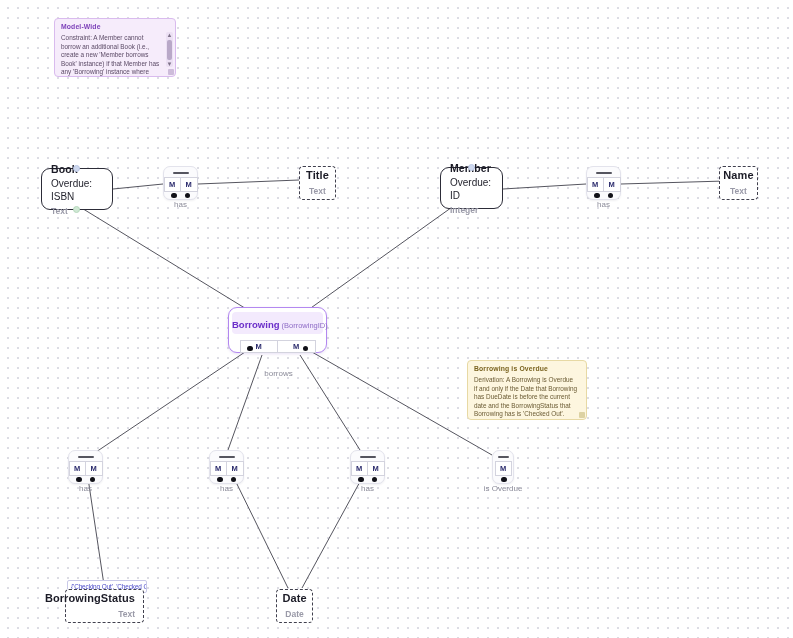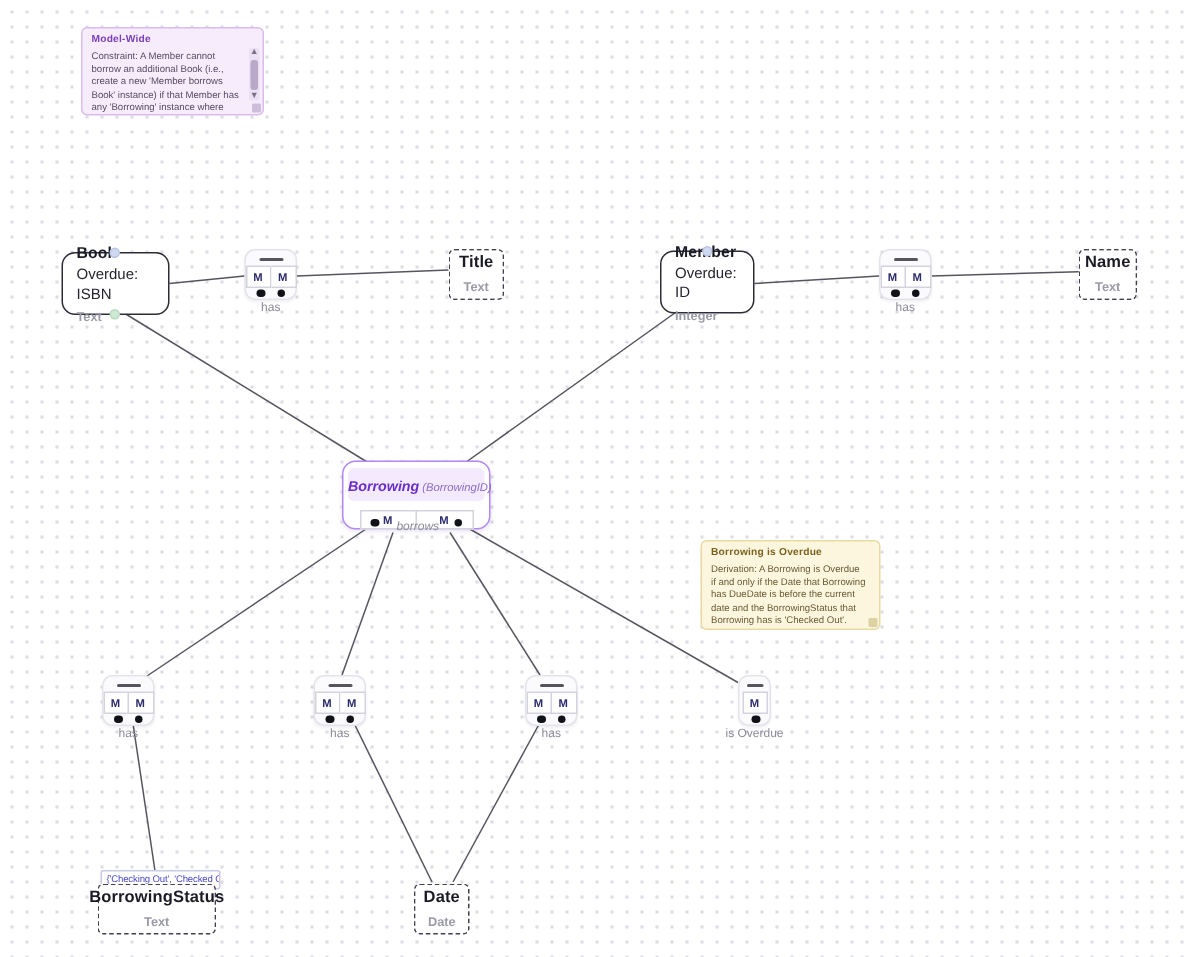--- a/index.html
+++ b/index.html
@@ -56,21 +56,21 @@
   .entity.dashed {
     border: 1.5px dashed #40404e;
     border-radius: 4px;
     align-items: center;
     text-align: center;
     padding: 7px 8px;
   }
   .entity.dashed .ent-name { font-size: 11px; }
   .entity.dashed .ent-type { margin-top: 4px; }
 
-  .entity.wide-dashed { align-items: center; text-align: left; }
+  .entity.wide-dashed { align-items: flex-end; text-align: left; }
 
   
   .port {
     position: absolute;
     width: 7px; height: 7px;
     border-radius: 50%;
     background: #cfd9ef;
     border: 1px solid #b9c6e4;
   }
   .port.green { background: #cfe8d4; border-color: #b6d8bd; }
@@ -149,21 +149,20 @@
     flex-direction: column;
     align-items: center;
   }
   #node-borrowing .obj-head {
     width: 91px;
     background: #f3eafd;
     border-radius: 4px;
     text-align: center;
     padding: 2px 0 2px 0;
     white-space: nowrap;
-    font-style: italic;
   }
   #node-borrowing .obj-name {
     font-size: 9.5px; font-weight: bold; color: #6b2fc9;
   }
   #node-borrowing .obj-ref {
     font-size: 7.5px; color: #8e6bc6; margin-left: 2px;
   }
   #node-borrowing .uc-bar { width: 58px; margin-top: 4px; margin-bottom: 2px; background:#6a6a74;}
   #node-borrowing .roles .role { width: 38px; height: 13px; font-size: 7.5px; }
 
@@ -343,21 +342,21 @@
       <span class="obj-name">Borrowing</span><span class="obj-ref">(BorrowingID)</span>
     </div>
     <div class="uc-bar"></div>
     <div class="roles">
       <div class="role">M</div>
       <div class="role">M</div>
     </div>
     <div class="mand-dot" style="left:18px; bottom:1px;"></div>
     <div class="mand-dot" style="right:18px; bottom:1px;"></div>
   </div>
-  <div class="fact-label" style="left:246px; top:346px; width:65px;font-style:italic;">borrows</div>
+  <div class="fact-label" style="left:246px; top:369px; width:65px;">borrows</div>
 
   <div class="fact" style="left:68px; top:450px; width:35px;">
     <div class="uc-bar"></div>
     <div class="roles">
       <div class="role">M</div>
       <div class="role">M</div>
     </div>
     <div class="mand-dot" style="left:7px; bottom:1px;"></div>
     <div class="mand-dot" style="right:7px; bottom:1px;"></div>
   </div>

